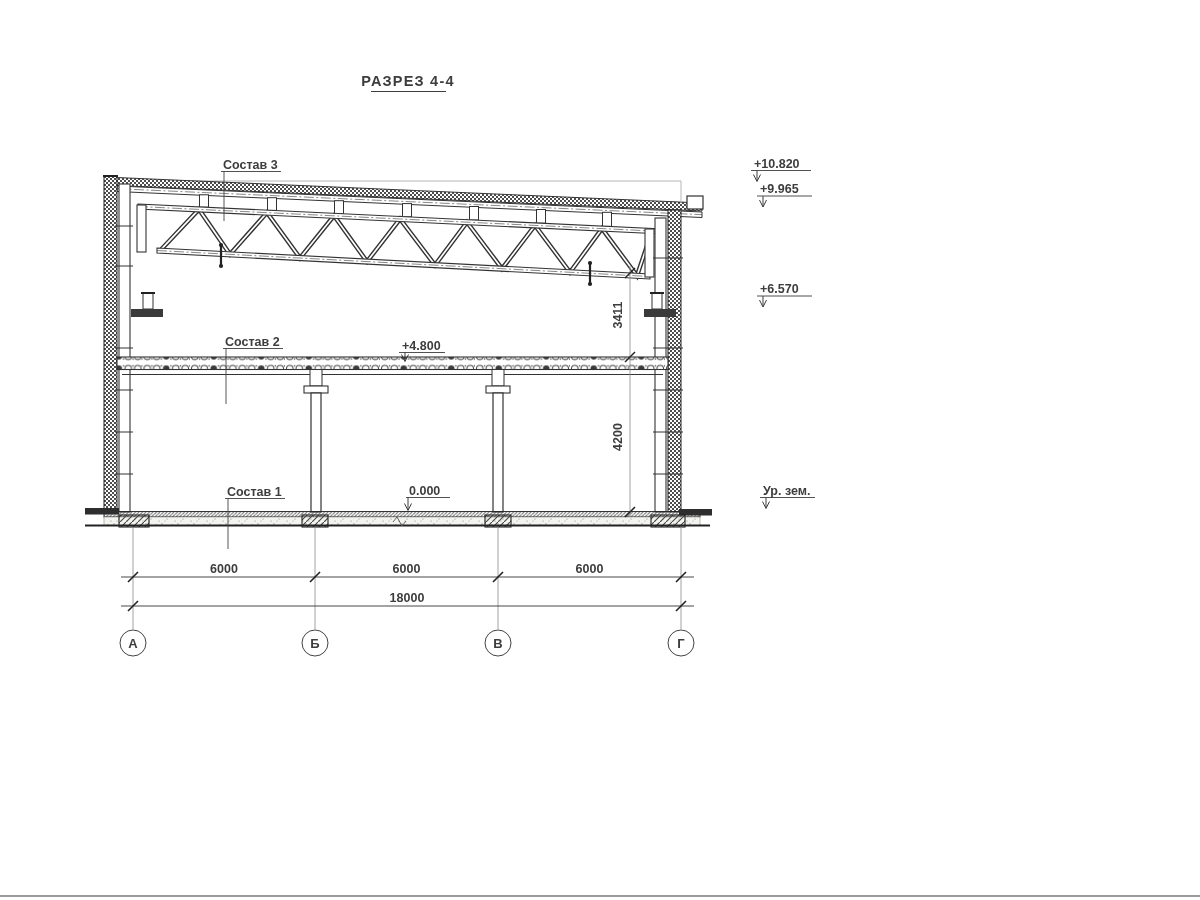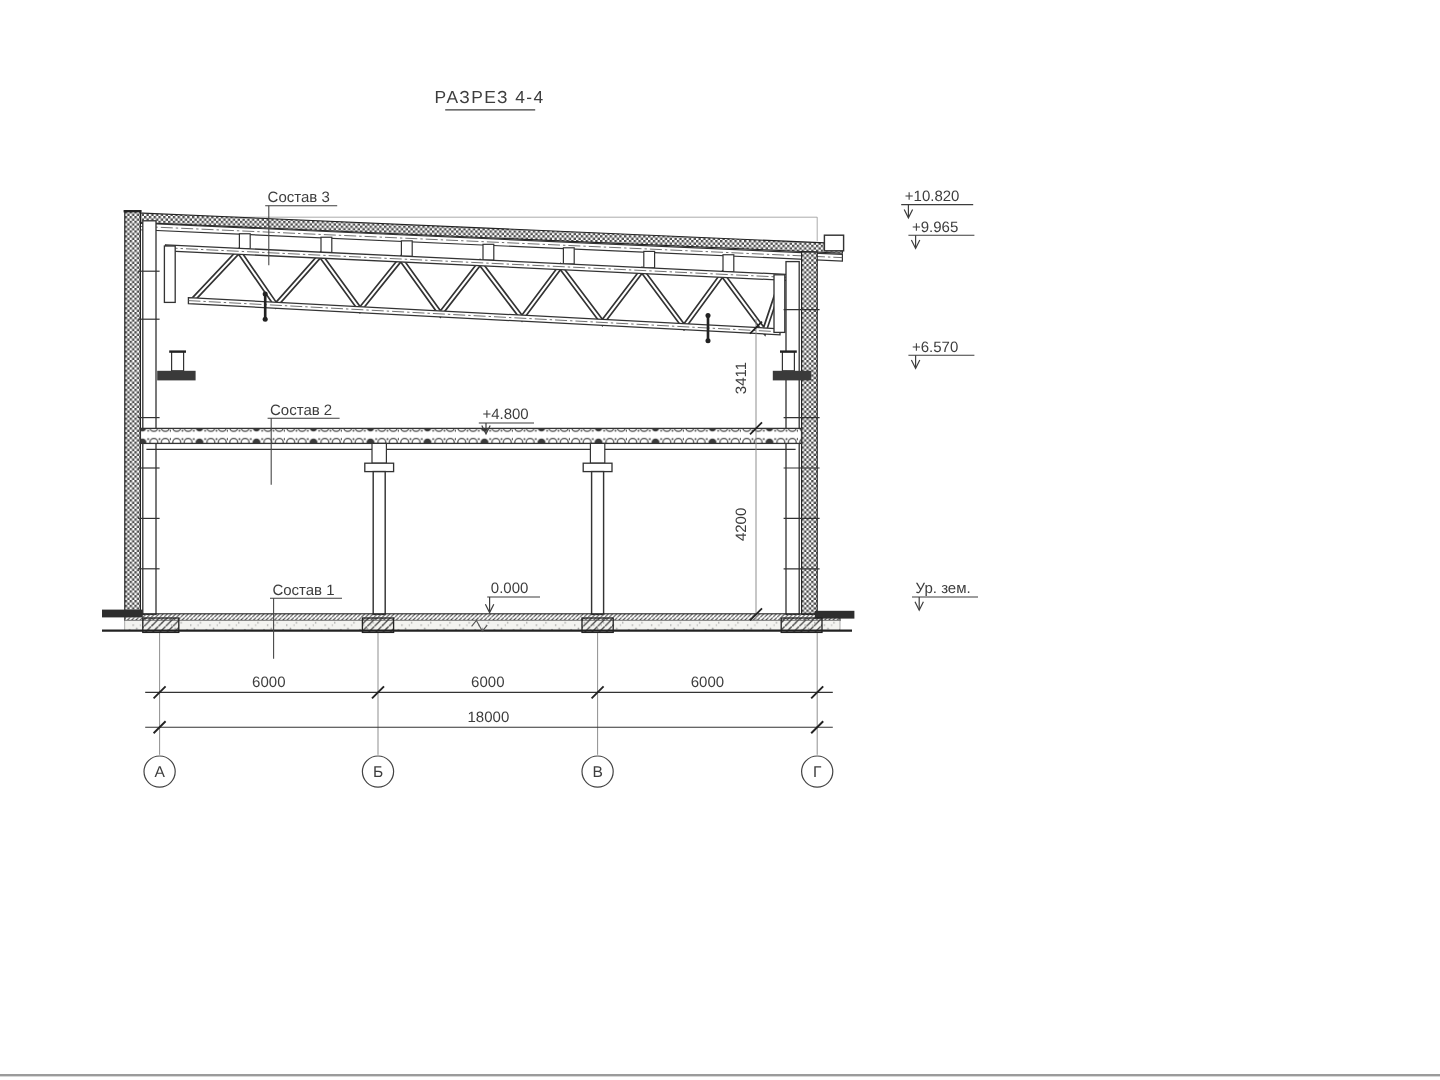--- a/index.html
+++ b/index.html
@@ -1,21 +1,21 @@
 <!DOCTYPE html>
 <html><head>
 <meta charset="utf-8">
 <style>
   html,body{margin:0;padding:0;}
   body{
     width:1200px;height:900px;position:relative;overflow:hidden;
     background:#ffffff;
     font-family:"Liberation Sans", sans-serif;
   }
-  #stage{position:absolute;inset:0;}
+  #stage{position:absolute;inset:0;font-weight:bold;}
   svg text{fill:#3d3d3d;font-family:"Liberation Sans",sans-serif;}
   .comp{
     position:absolute;left:833px;width:366px;color:#3d3d3d;
     font-size:13px;letter-spacing:.25px;
   }
   #bottom-line{position:absolute;left:0;right:0;top:895px;height:2px;background:#9b9b9b;}
 </style>
 </head>
 <body>
 

